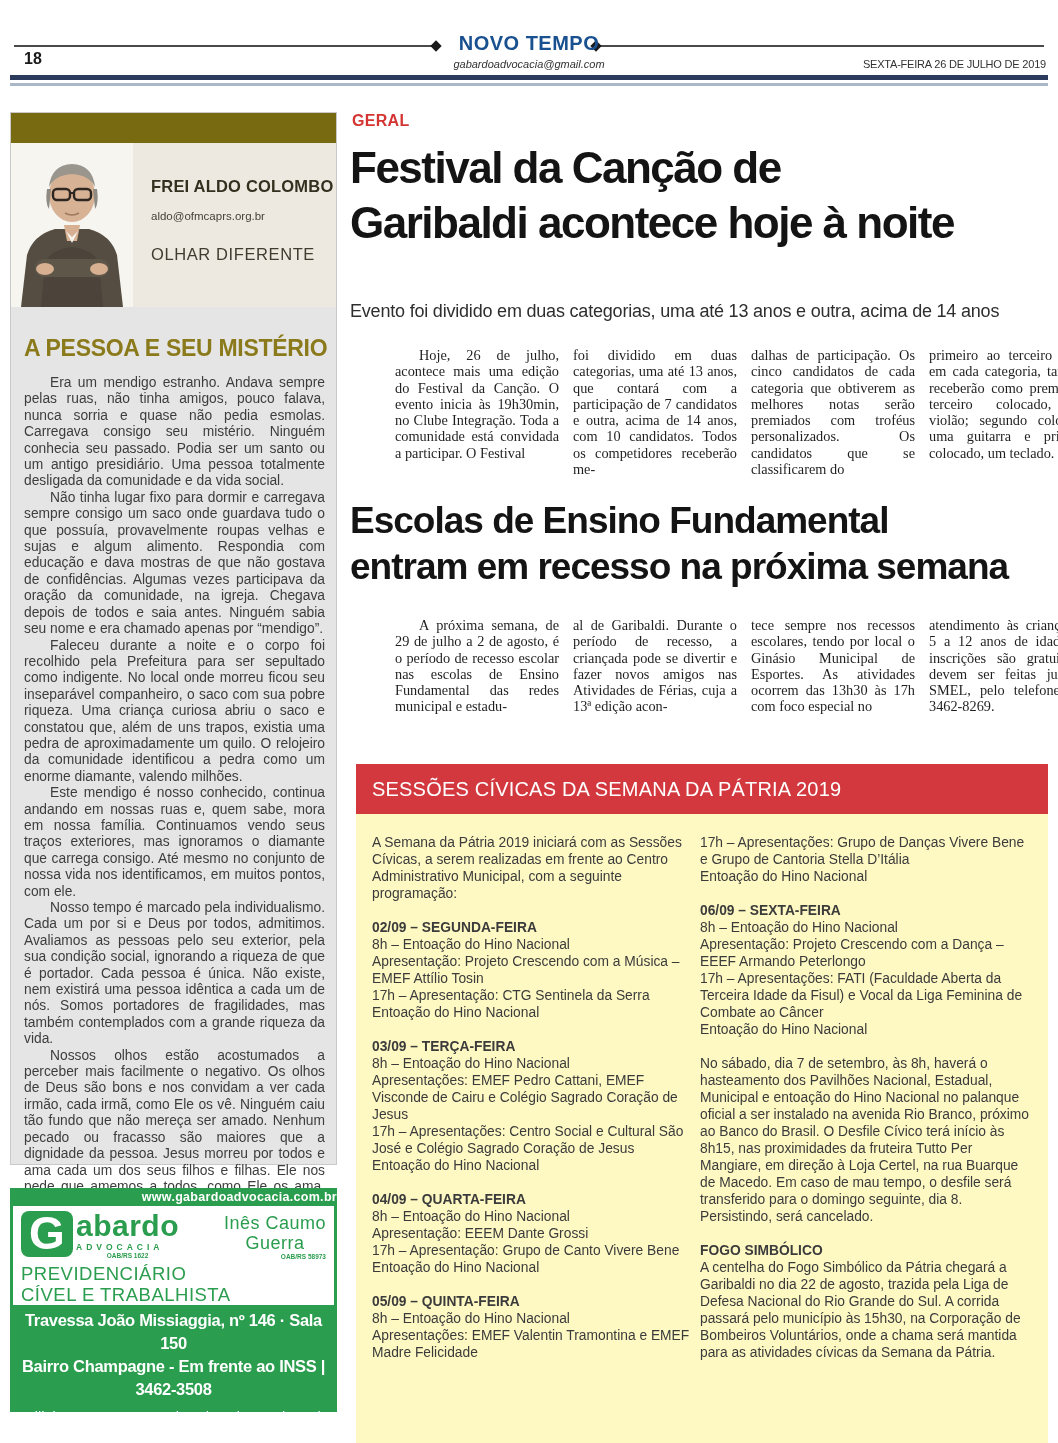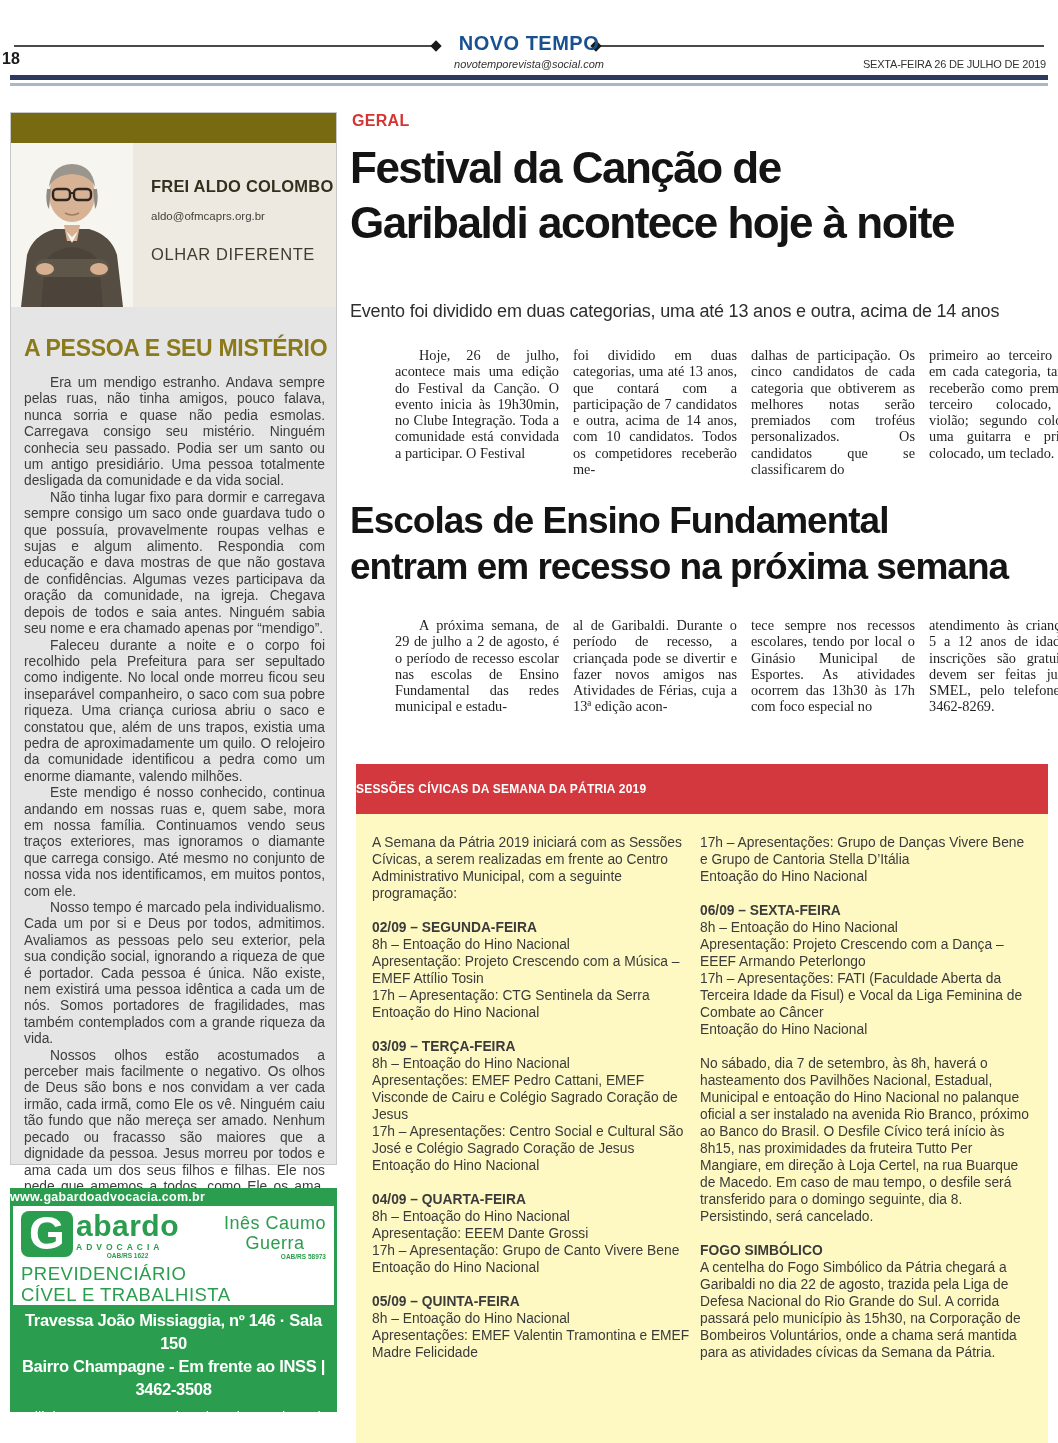--- a/index.html
+++ b/index.html
@@ -13,21 +13,21 @@
 
   
   .mast-rule { position:absolute; top:45px; height:2px; background:#4a4a4a; }
   .mast-rule.left { left:14px; width:420px; }
   .mast-rule.right { left:598px; width:446px; }
   .mast-mark { position:absolute; top:42px; width:8px; height:8px; background:#1a1a1a; transform:rotate(45deg); }
   .mast-mark.left { left:432px; }
   .mast-mark.right { left:592px; }
   .masthead { position:absolute; top:32px; left:0; width:100%; text-align:center;
     font-size:20px; font-weight:bold; letter-spacing:0.5px; color:#19508f; }
-  .page-number { position:absolute; top:50px; left:2px; font-size:16px; font-weight:bold; color:#1a1a1a; }
+  .page-number { position:absolute; top:50px; left:24px; font-size:16px; font-weight:bold; color:#1a1a1a; }
   .mast-email { position:absolute; top:58px; left:0; width:100%; text-align:center;
     font-style:italic; font-size:11px; color:#333; }
   .mast-date { position:absolute; top:58px; right:12px; font-size:11px; color:#333; letter-spacing:-0.2px; }
   .rule-navy { position:absolute; top:75px; left:10px; width:1038px; height:5px; background:#2c3a5e; }
   .rule-light { position:absolute; top:83px; left:10px; width:1038px; height:3px; background:#a9b7c9; }
 
   
   .col-card { position:absolute; left:10px; top:112px; width:327px; height:1053px;
     background:#e5e5e5; border:1px solid #c9c9c9; }
   .card-bar { position:absolute; left:0; top:0; width:100%; height:30px; background:#786a10; }
@@ -38,21 +38,21 @@
   .col-column { position:absolute; left:140px; top:132px; font-size:16.5px; color:#3f3c30; letter-spacing:0.6px; }
   .col-headline { position:absolute; left:13px; top:222px; font-size:23px; font-weight:bold;
     color:#8b7a1b; letter-spacing:-0.3px; }
   .col-body { position:absolute; left:13px; top:262px; width:301px; font-size:13.8px;
     line-height:16.4px; color:#3d3d3d; text-align:justify; }
   .col-body p { text-indent:26px; margin:0; }
 
   
   .ad { position:absolute; left:10px; top:1188px; width:327px; height:224px;
     background:#2b9d4e; display:flex; flex-direction:column; }
-  .ad-url { height:18px; line-height:18px; text-align:left; color:#fff;
+  .ad-url { height:18px; line-height:18px; text-align:right; color:#fff;
     font-size:12.5px; font-weight:bold; letter-spacing:0.3px; }
   .ad-white { margin:0 3px; background:#fff; height:104px; padding:5px 8px 0; }
   .ad-logo-row { display:flex; align-items:flex-start; }
   .ad-g-box { width:52px; height:46px; background:#2b9d4e; color:#fff; border-radius:8px;
     font-size:46px; font-weight:bold; line-height:44px; text-align:center; }
   .ad-logo-mid { margin-left:3px; }
   .ad-logo-name { color:#2b9d4e; font-size:30px; font-weight:bold; line-height:30px; letter-spacing:0.5px; }
   .ad-logo-sub { color:#2b9d4e; font-size:8.5px; font-weight:bold; letter-spacing:4px; margin-top:1px; }
   .ad-logo-oab { color:#2b9d4e; font-size:6.5px; font-weight:bold; text-align:center; }
   .ad-lawyer { margin-left:auto; text-align:center; padding-top:2px; }
@@ -79,22 +79,22 @@
   .cols .col { flex:1; }
   .cols .indent { text-indent:24px; }
   .row1 { top:347px; }
   .headline2 { position:absolute; left:350px; top:498px; width:700px;
     font-size:37px; line-height:46px; font-weight:bold; color:#141414;
     letter-spacing:-1px; white-space:pre-line; }
   .row2 { top:617px; }
 
   
   .banner { position:absolute; left:356px; top:764px; width:692px; height:50px;
-    background:#d2383e; color:#fff; font-weight:bold; font-size:12px;
-    line-height:50px; letter-spacing:0.2px; }
+    background:#d2383e; color:#fff; font-weight:normal; font-size:20px;
+    line-height:50px; padding-left:16px; letter-spacing:0.2px; }
   .gray-box { position:absolute; left:356px; top:814px; width:692px; height:674px;
     background:#fef9c3; padding:20px 16px; display:flex; gap:0;
     font-size:13.8px; line-height:17px; color:#3b3b3b; }
   .g-col-left { width:328px; flex:none; }
   .g-col-right { flex:1; }
   .g-day { font-weight:bold; margin-top:17px; }
   .g-para { margin-top:17px; }
 
   
   .photo svg { display:block; }
@@ -103,21 +103,21 @@
 <body>
 
 <div class="page">
 
   <div class="mast-rule left"></div>
   <div class="mast-rule right"></div>
   <div class="mast-mark left"></div>
   <div class="mast-mark right"></div>
   <div class="masthead">NOVO TEMPO</div>
   <div class="page-number">18</div>
-  <div class="mast-email">novotemporevista@social.com</div>
+  <div class="mast-email">gabardoadvocacia@gmail.com</div>
   <div class="mast-date">SEXTA-FEIRA 26 DE JULHO DE 2019</div>
   <div class="rule-navy"></div>
   <div class="rule-light"></div>
 
   <div class="col-card">
     <div class="card-bar"></div>
     <div class="card-beige"></div>
     <div class="photo">
       <svg width="122" height="164" viewBox="0 0 122 164" aria-hidden="true">
         <rect x="0" y="0" width="122" height="164" fill="#f6f5f0"></rect>

